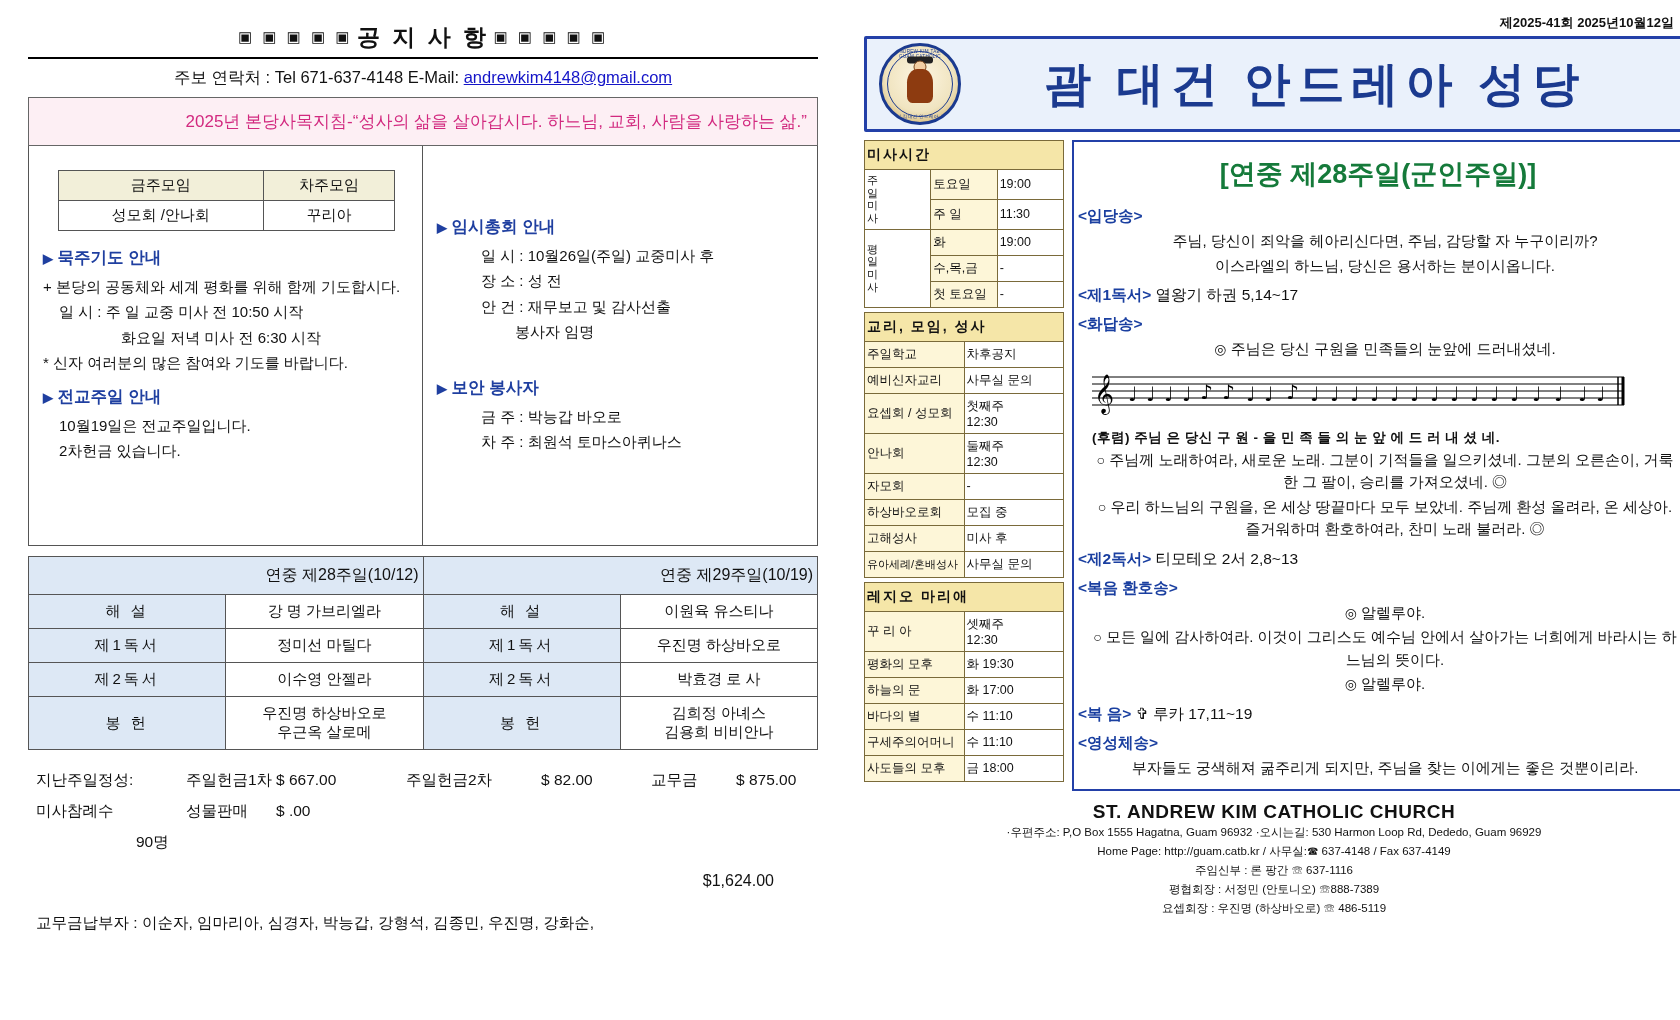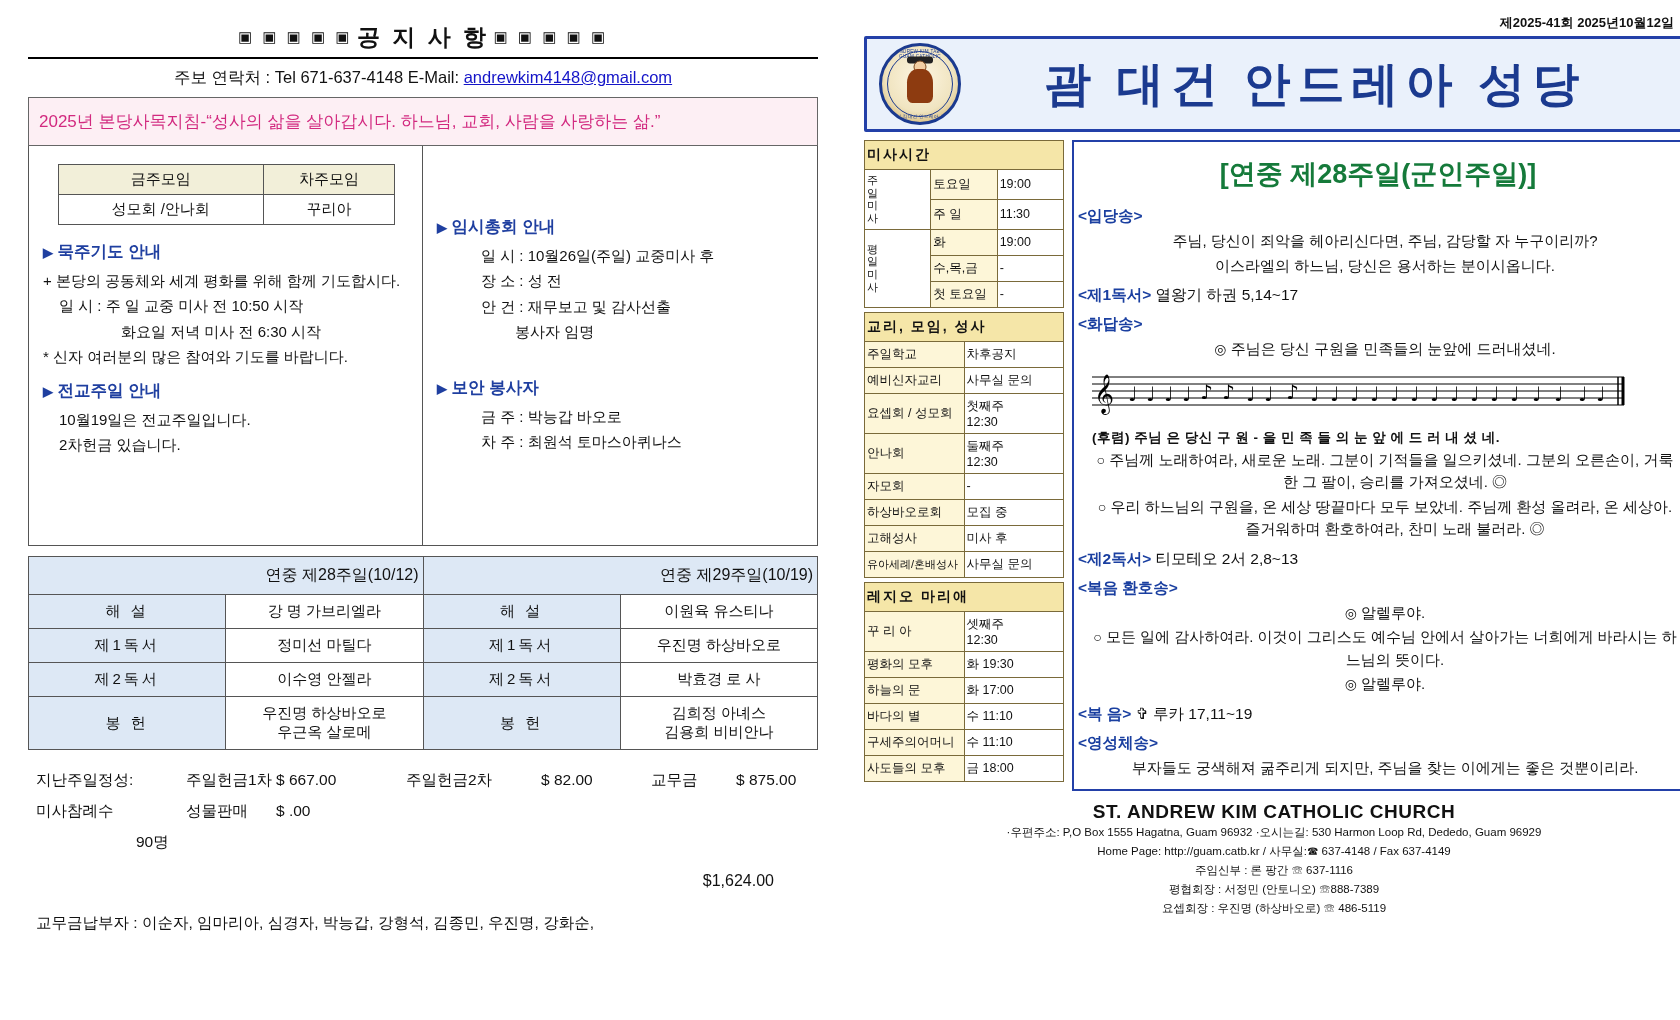--- a/index.html
+++ b/index.html
@@ -40,31 +40,31 @@
     margin-bottom: 8px;
   }
   .contact a { color: #1414c8; text-decoration: underline; }
 
   .policy {
     border: 1px solid #666;
     background: #fdeff4;
     color: #d2297f;
     font-size: 17px;
     padding: 12px 10px;
-    text-align: left;
+    text-align: right;
     margin-bottom: 0;
   }
 
   .notice-box {
     border: 1px solid #555;
     border-top: none;
     display: flex;
     height: 400px;
   }
-  .notice-left { width: 50%; border-right: 1px solid #555; padding: 14px 12px 8px 14px; }
+  .notice-left { width: 50%; border-right: 1px solid #555; padding: 20px 12px 8px 14px; }
   .notice-right { width: 50%; padding: 14px 12px 8px 14px; }
 
   .mini-table { border-collapse: collapse; margin: 4px auto 16px auto; width: 92%; }
   .mini-table td { border: 1px solid #555; text-align: center; padding: 5px 4px; font-size: 15px; }
   .mini-table .hdr { background: #f2efd9; font-weight: normal; }
 
   .sec-title {
     color: #1f3fa0;
     font-size: 16.5px;
     font-weight: bold;

